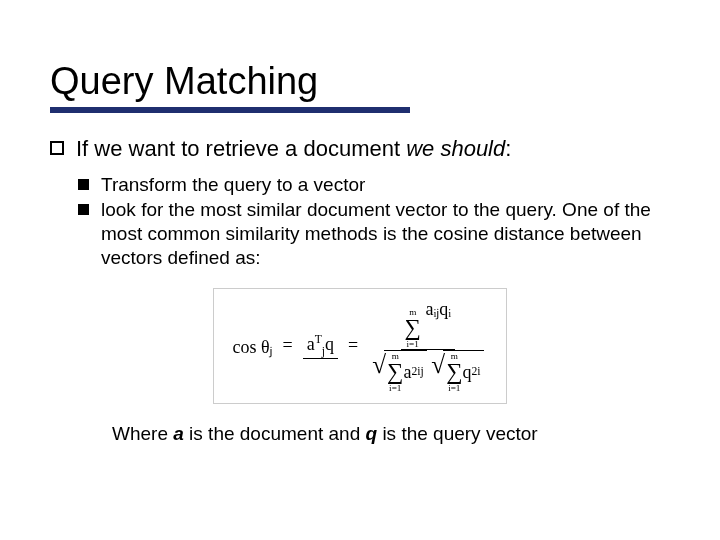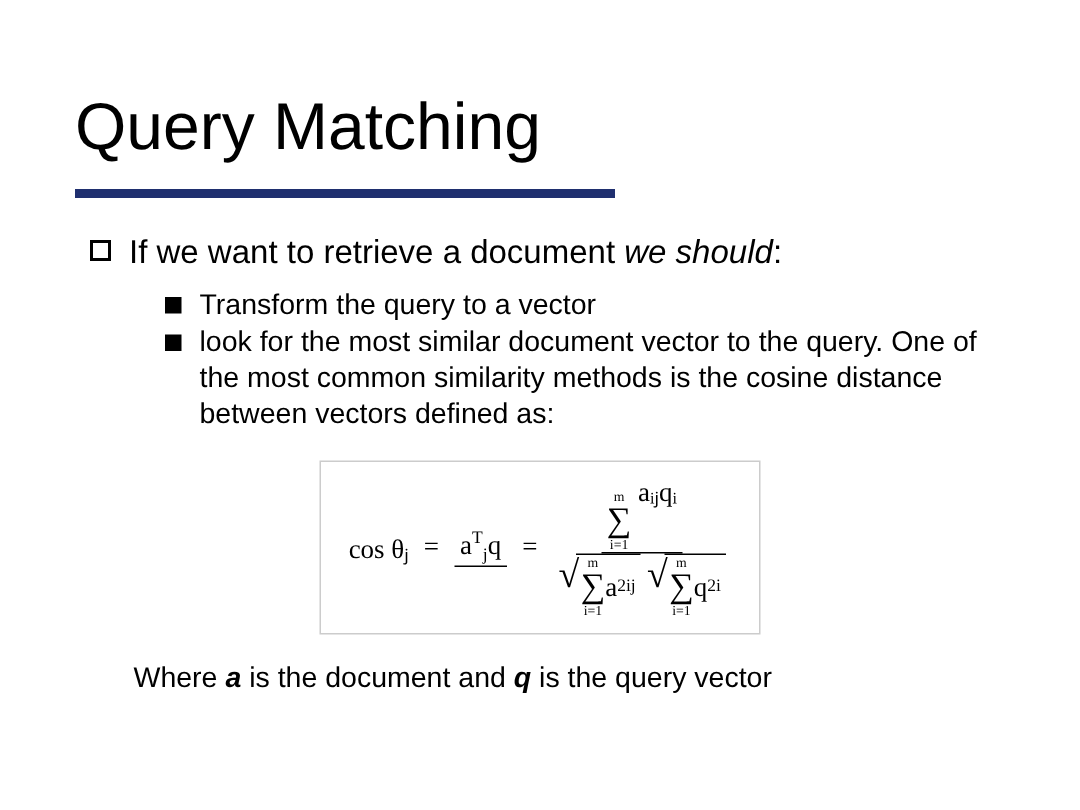--- a/index.html
+++ b/index.html
@@ -6,54 +6,53 @@
     body {
       width: 720px;
       height: 540px;
       background: #fff;
       font-family: Verdana, Geneva, sans-serif;
       color: #000;
       padding: 60px 50px 40px 50px;
       position: relative;
     }
     .title {
-      font-size: 44px;
+      font-size: 38px;
       font-weight: normal;
-      margin-bottom: 16px;
+      margin-bottom: 4px;
       font-family: Verdana, Geneva, sans-serif;
     }
     .title-underline {
       height: 6px;
       background: #1f2f6f;
       width: 360px;
       margin-bottom: 22px;
     }
     .bullet-lvl1 {
       display: flex;
       align-items: flex-start;
-      margin-left: 10px;
       margin-bottom: 10px;
     }
     .bullet-lvl1 .marker {
       width: 14px;
       height: 14px;
       border: 2px solid #000;
       flex-shrink: 0;
       margin-top: 6px;
       margin-right: 12px;
     }
     .bullet-lvl1 .text {
       font-size: 22px;
       line-height: 1.25;
     }
     .italic { font-style: italic; }
     .bullet-lvl2 {
       display: flex;
       align-items: flex-start;
-      margin-left: 60px;
+      margin-left: 28px;
       margin-bottom: 2px;
     }
     .bullet-lvl2 .marker {
       width: 11px;
       height: 11px;
       background: #000;
       flex-shrink: 0;
       margin-top: 6px;
       margin-right: 12px;
     }
@@ -110,21 +109,21 @@
       margin-right: -2px;
     }
     .sqrt-body {
       border-top: 1px solid #000;
       padding: 1px 3px 0 3px;
       display: inline-flex;
       align-items: center;
     }
     .closing {
       font-size: 19px;
-      margin-left: 39px;
+      margin-left: 62px;
       margin-top: 4px;
       line-height: 1.3;
     }
     .bolditalic { font-weight: bold; font-style: italic; }
   </style>
 </head>
 <body>
 
 <div class="title">Query Matching</div>
 <div class="title-underline"></div>

